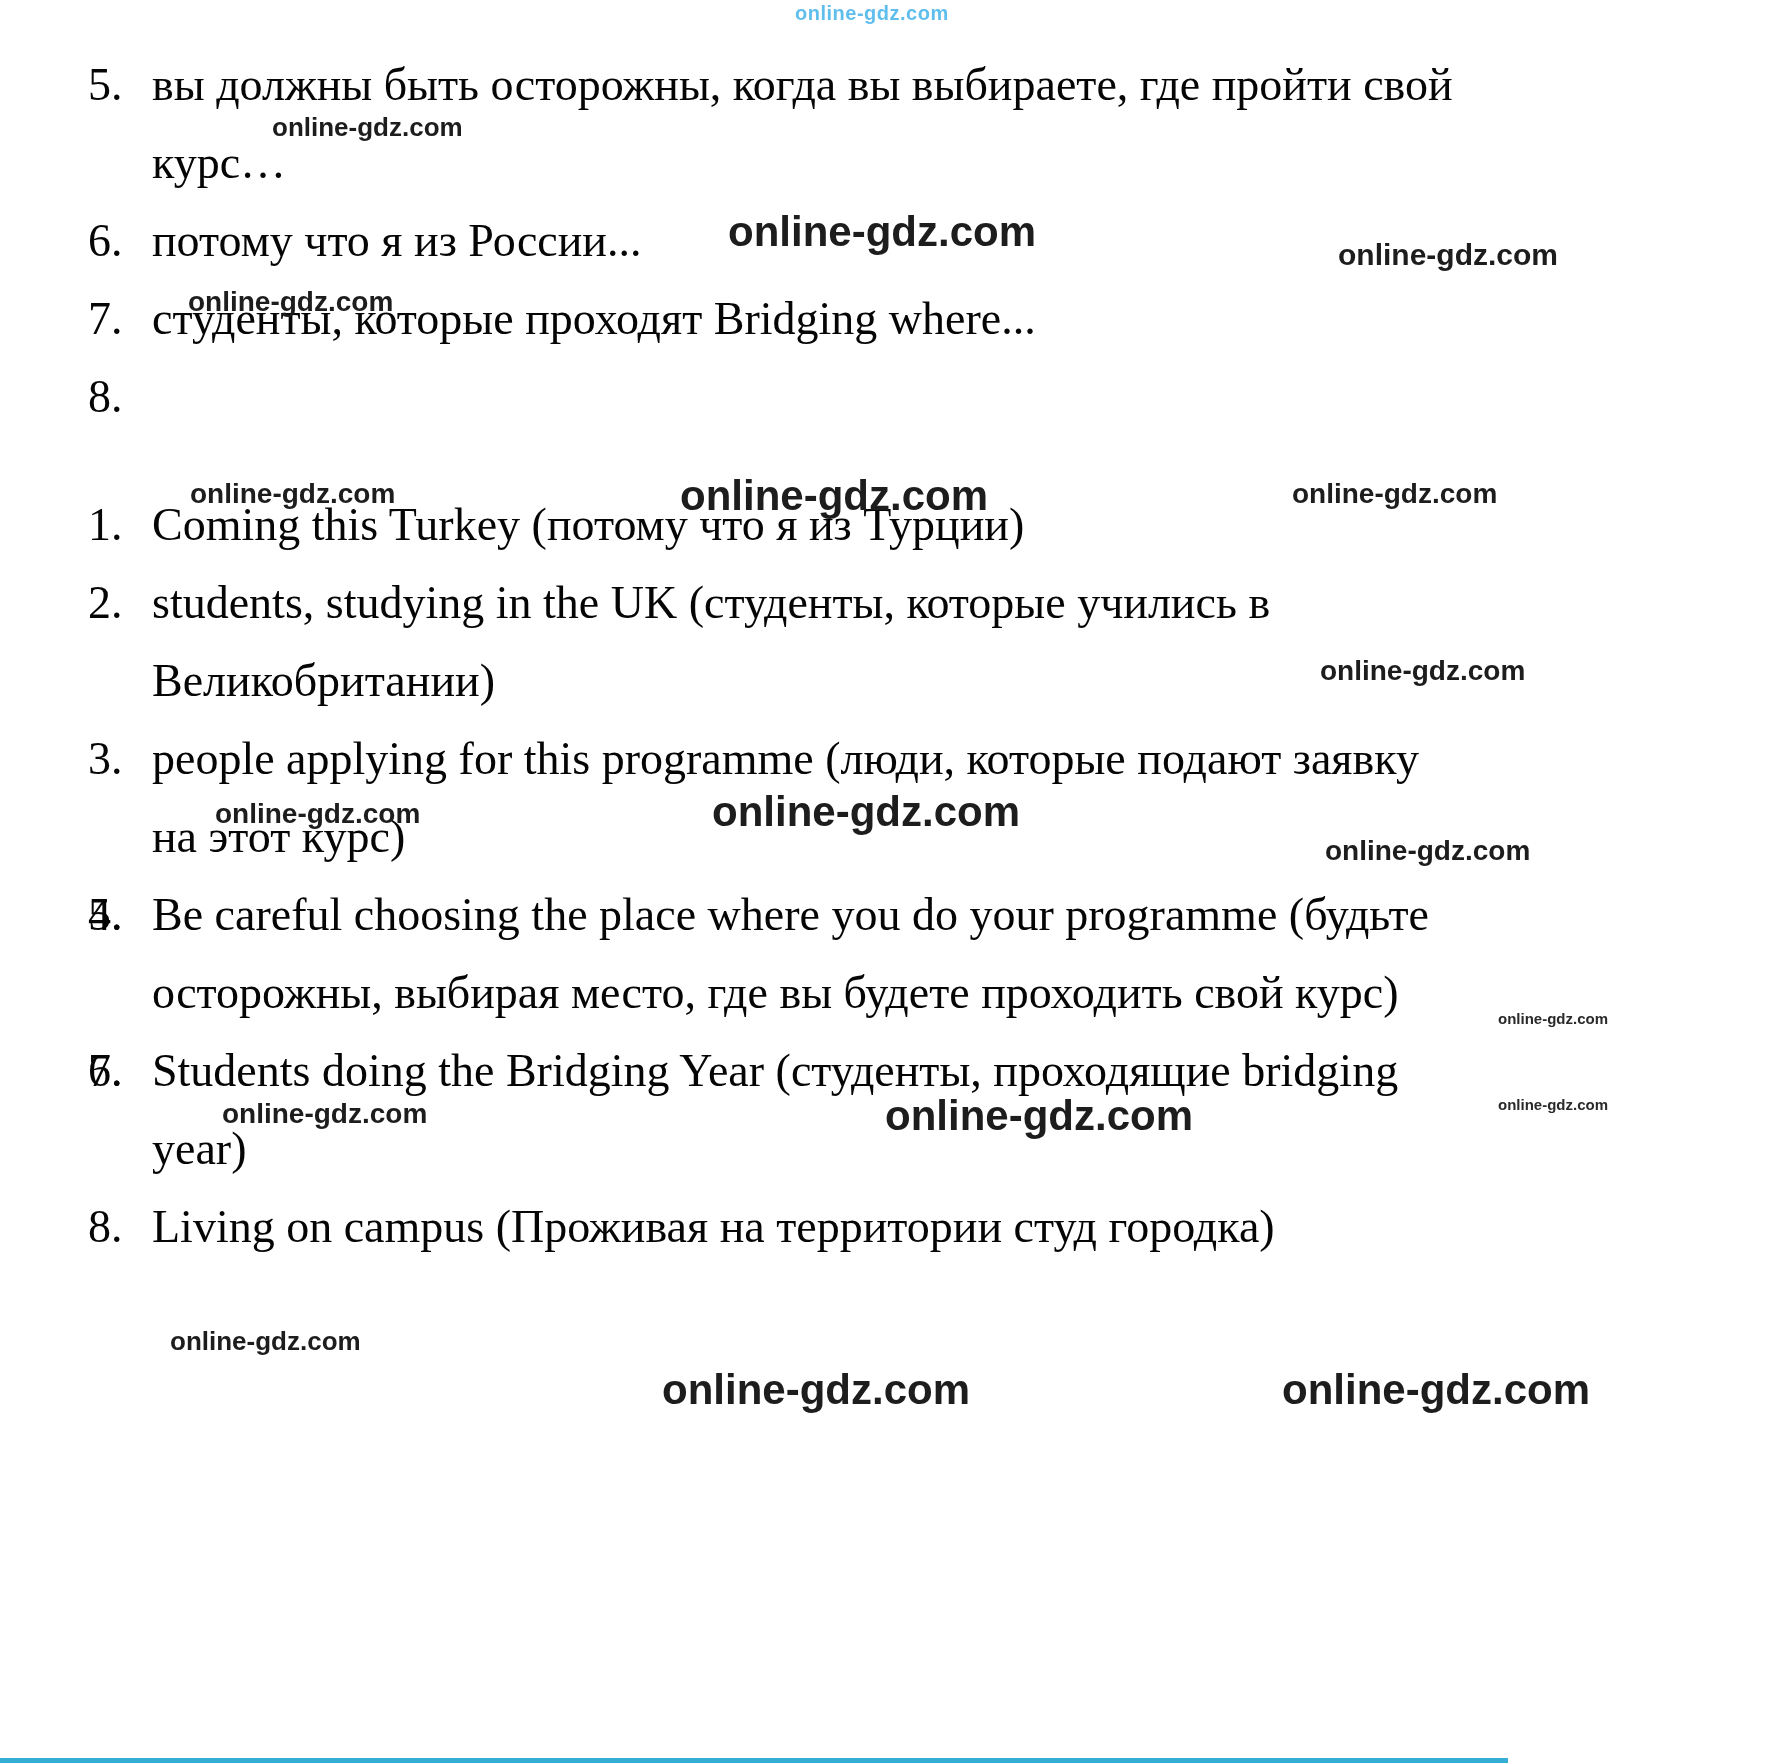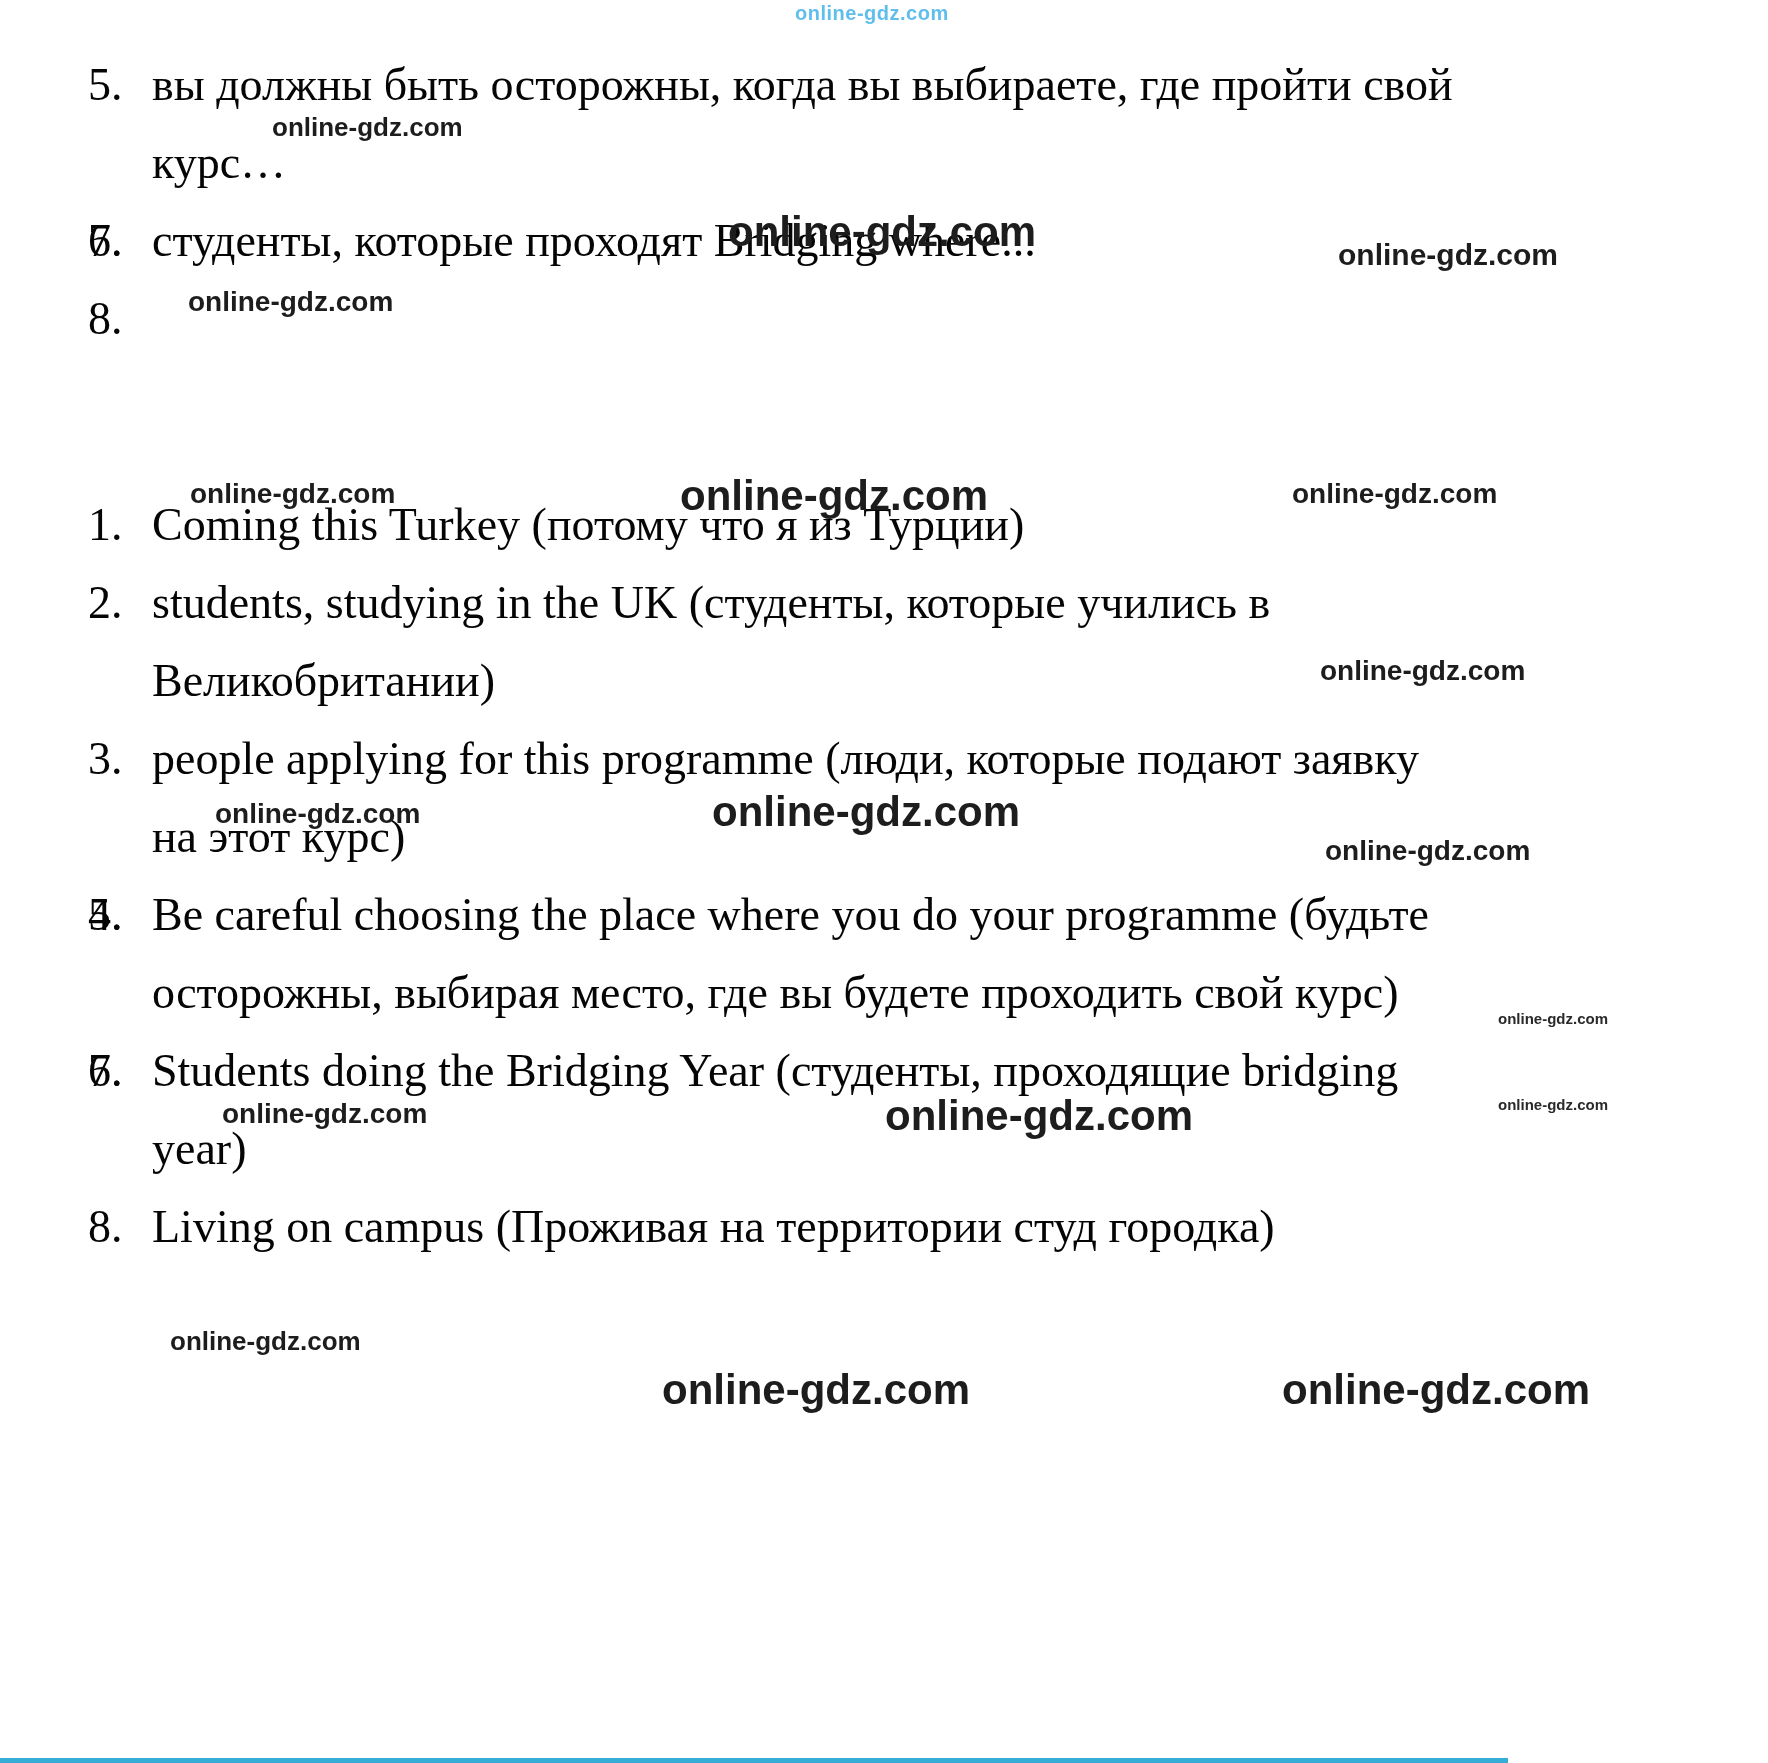--- a/index.html
+++ b/index.html
@@ -75,20 +75,21 @@
 
   <div class="wm wm-top" style="left:795px; top:2px;">online-gdz.com</div>
 
   <ol class="answers-list list-ru">
     <li class="item">
       <span class="num">5.</span>
       <span class="txt">вы должны быть осторожны, когда вы выбираете, где пройти свой курс…</span>
     </li>
     <li class="item">
       <span class="num">6.</span>
+      <span class="txt">потому что я из России...</span>
     </li>
     <li class="item">
       <span class="num">7.</span>
       <span class="txt">студенты, которые проходят Bridging where...</span>
     </li>
     <li class="item">
       <span class="num">8.</span>
     </li>
   </ol>
 

